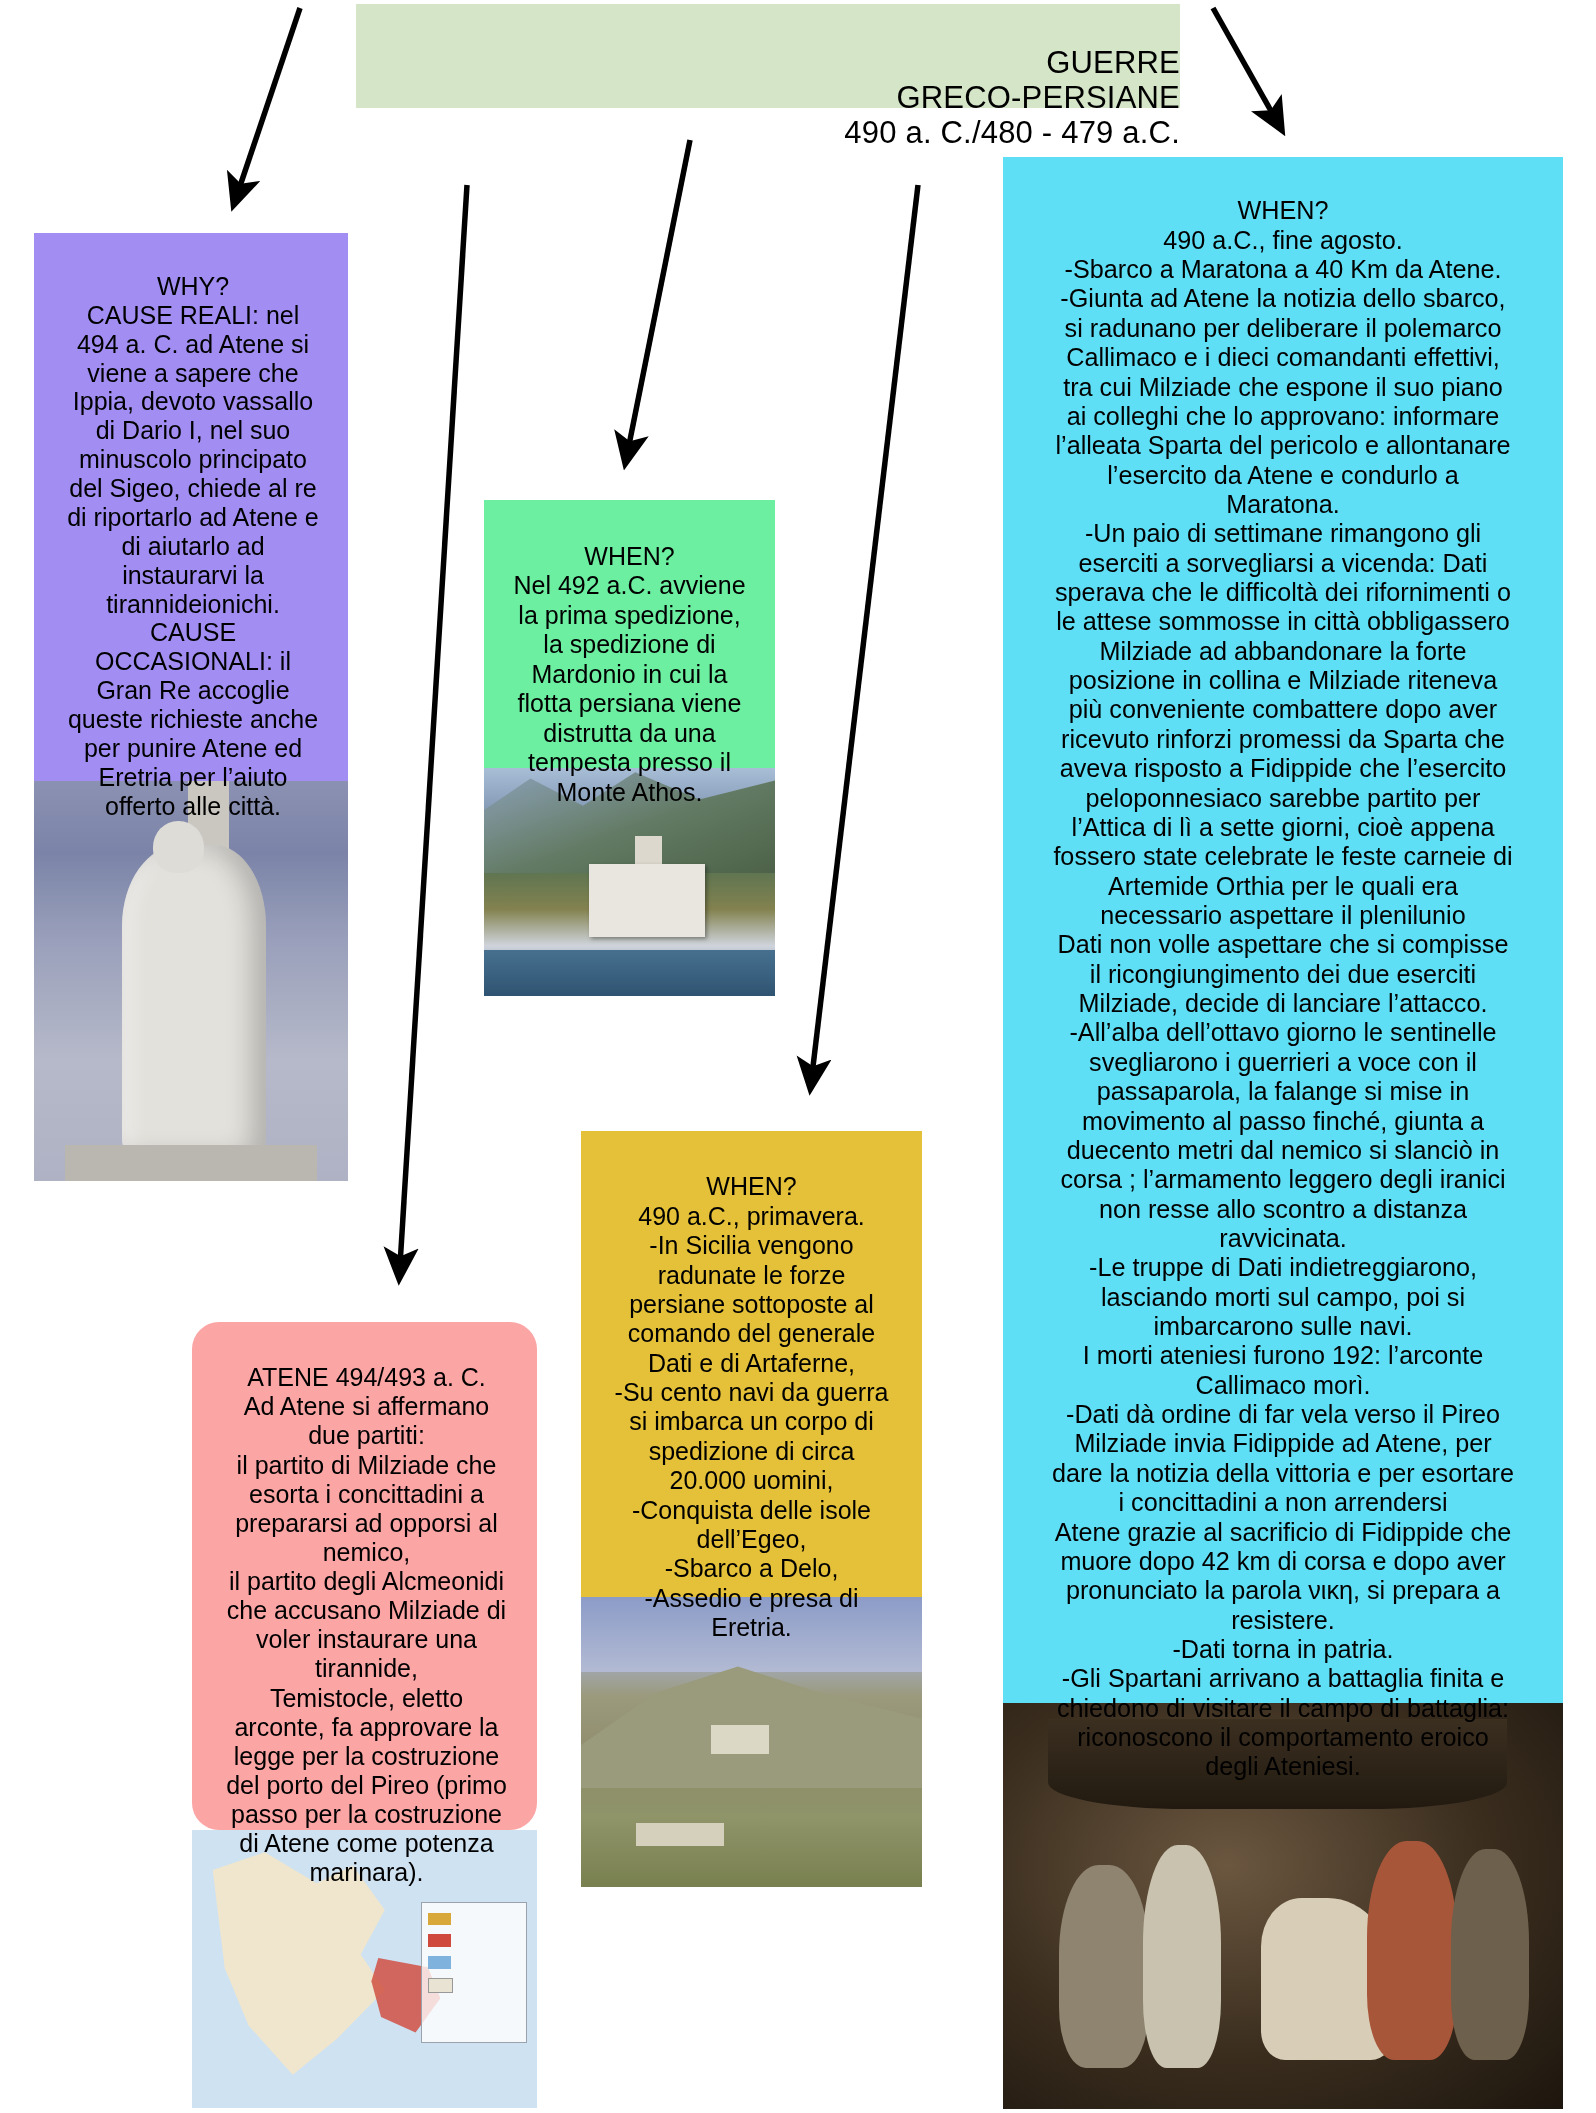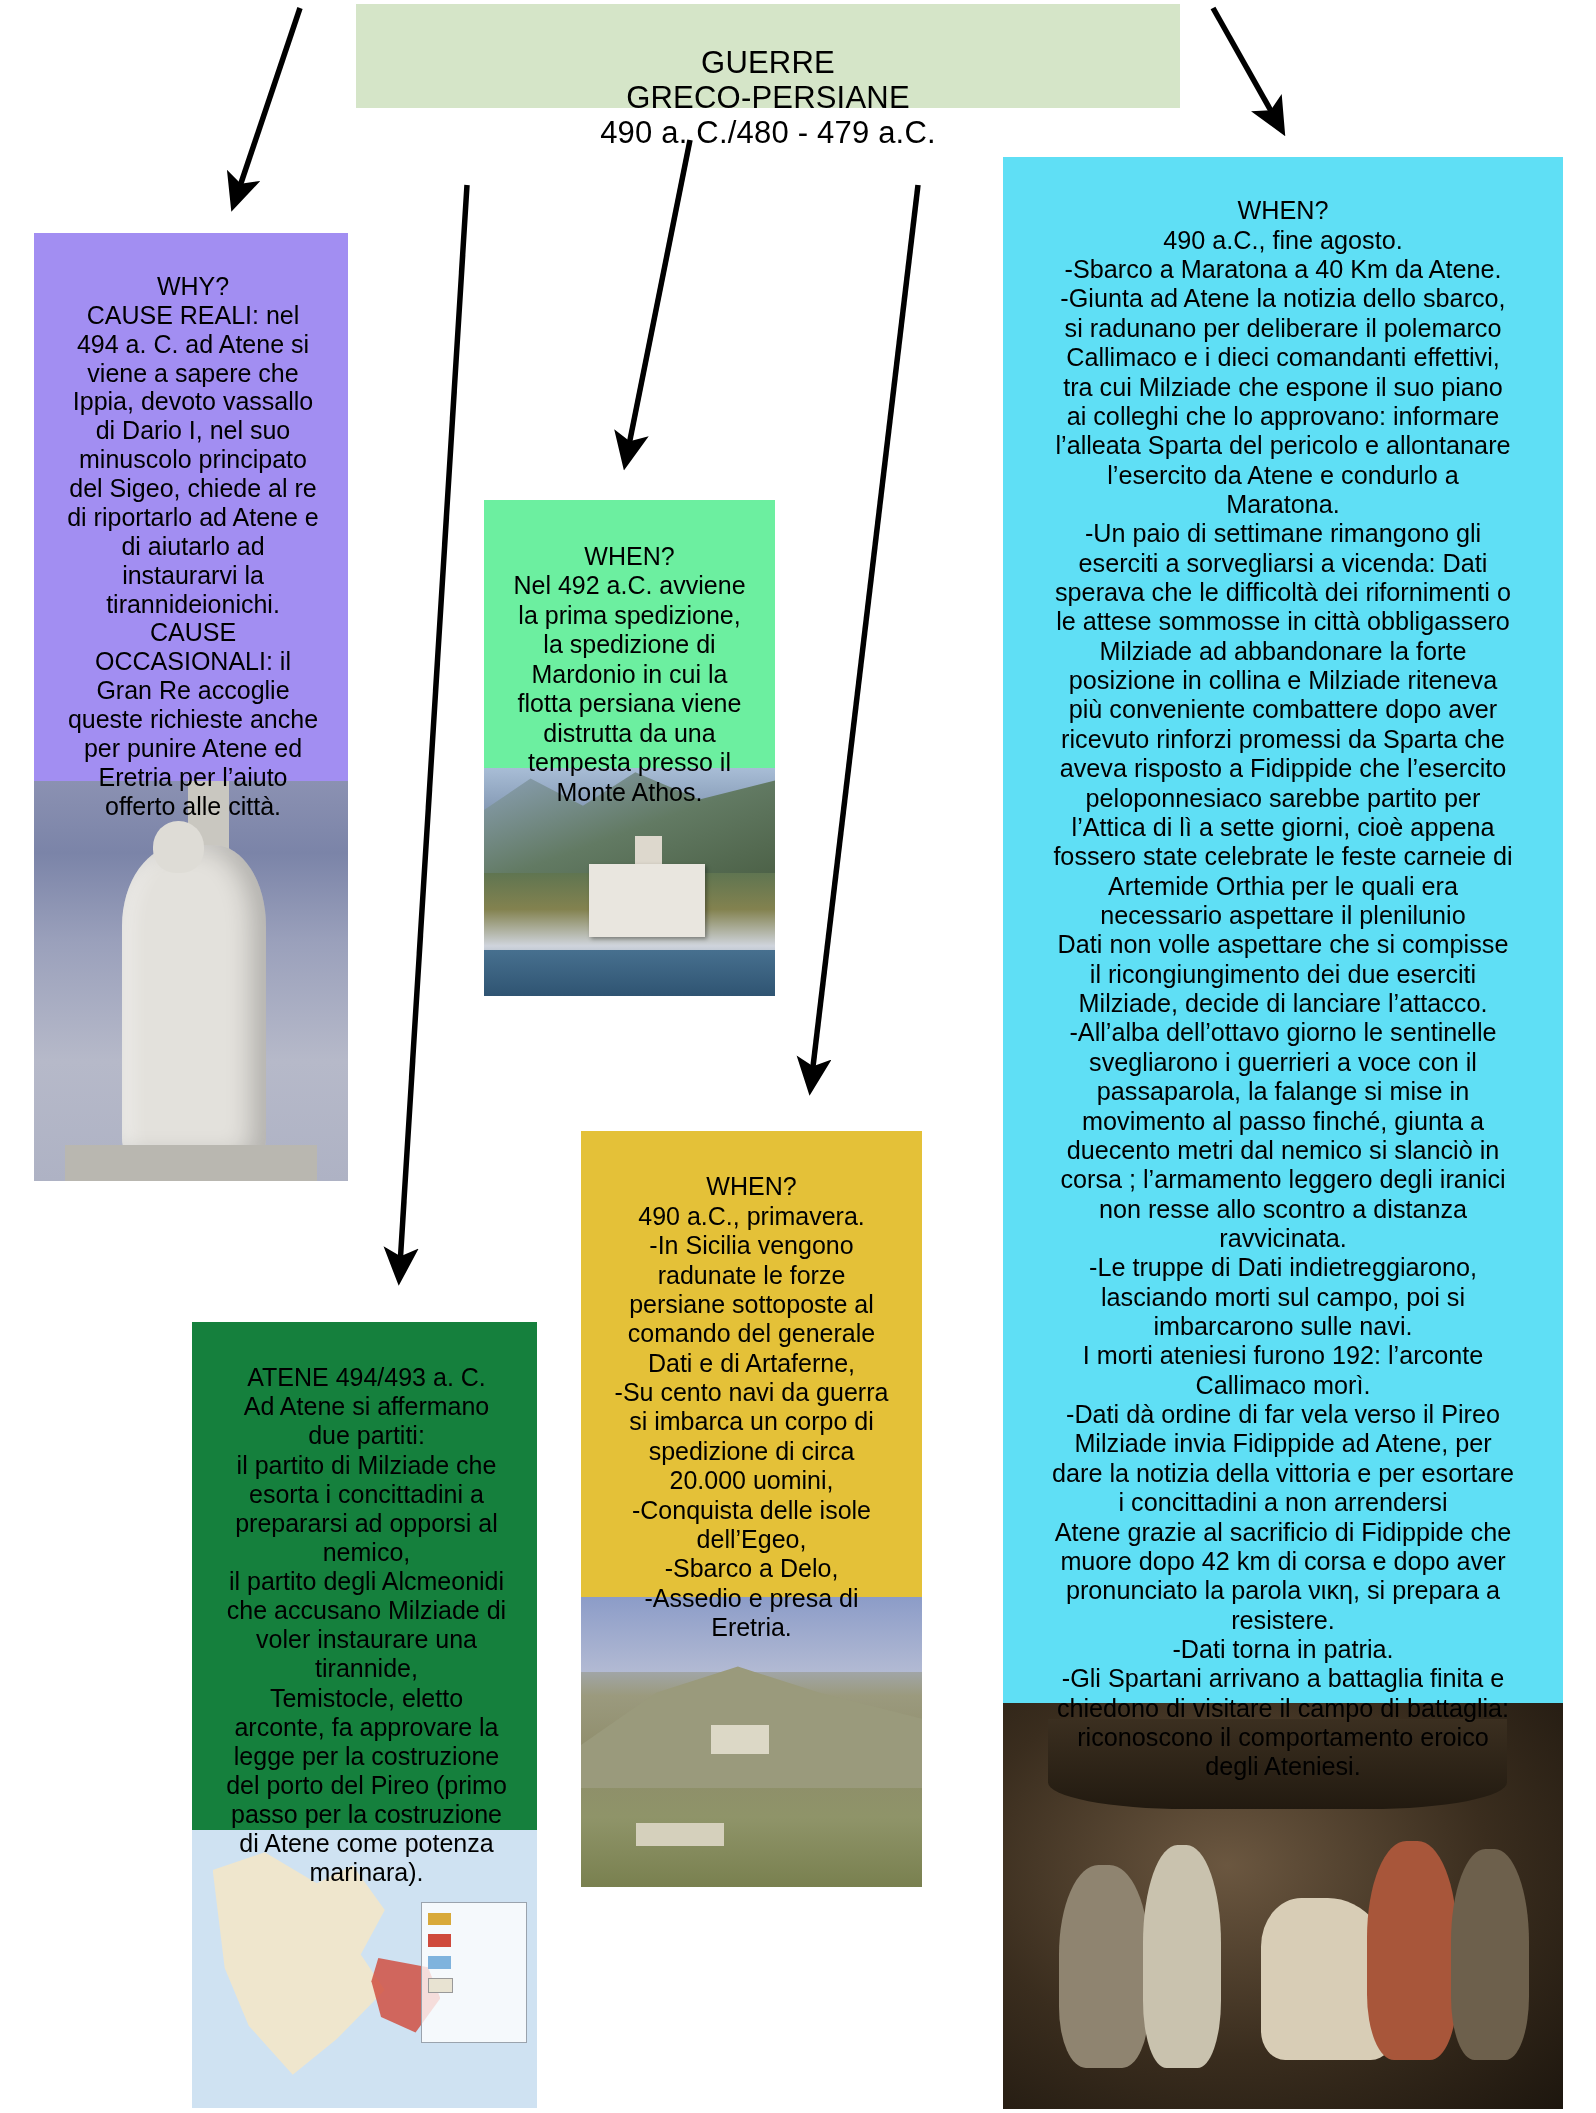--- a/index.html
+++ b/index.html
@@ -45,20 +45,21 @@
   #title-box {
     left: 356px;
     top: 4px;
     width: 824px;
     height: 104px;
     background: #d5e5c8;
     font-size: 31px;
     line-height: 1.13;
     padding-top: 6px;
     letter-spacing: 0.2px;
+    text-align: right;
   }
 
   
   #why-box {
     left: 34px;
     top: 233px;
     width: 314px;
     height: 548px;
     background: #a28ef2;
     font-size: 25px;
@@ -101,24 +102,25 @@
     line-height: 1.175;
     padding: 12px 4px 4px 4px;
   }
 
   
   #atene-box {
     left: 192px;
     top: 1322px;
     width: 345px;
     height: 508px;
-    background: #15803d;
+    background: #fca5a5;
     font-size: 25px;
     line-height: 1.165;
     padding: 12px 0 4px 4px;
+    border-radius: 27px;
   }
 
   
   .picture {
     position: absolute;
     z-index: 9;
     overflow: hidden;
     background: #cfcfcf;
   }
 

